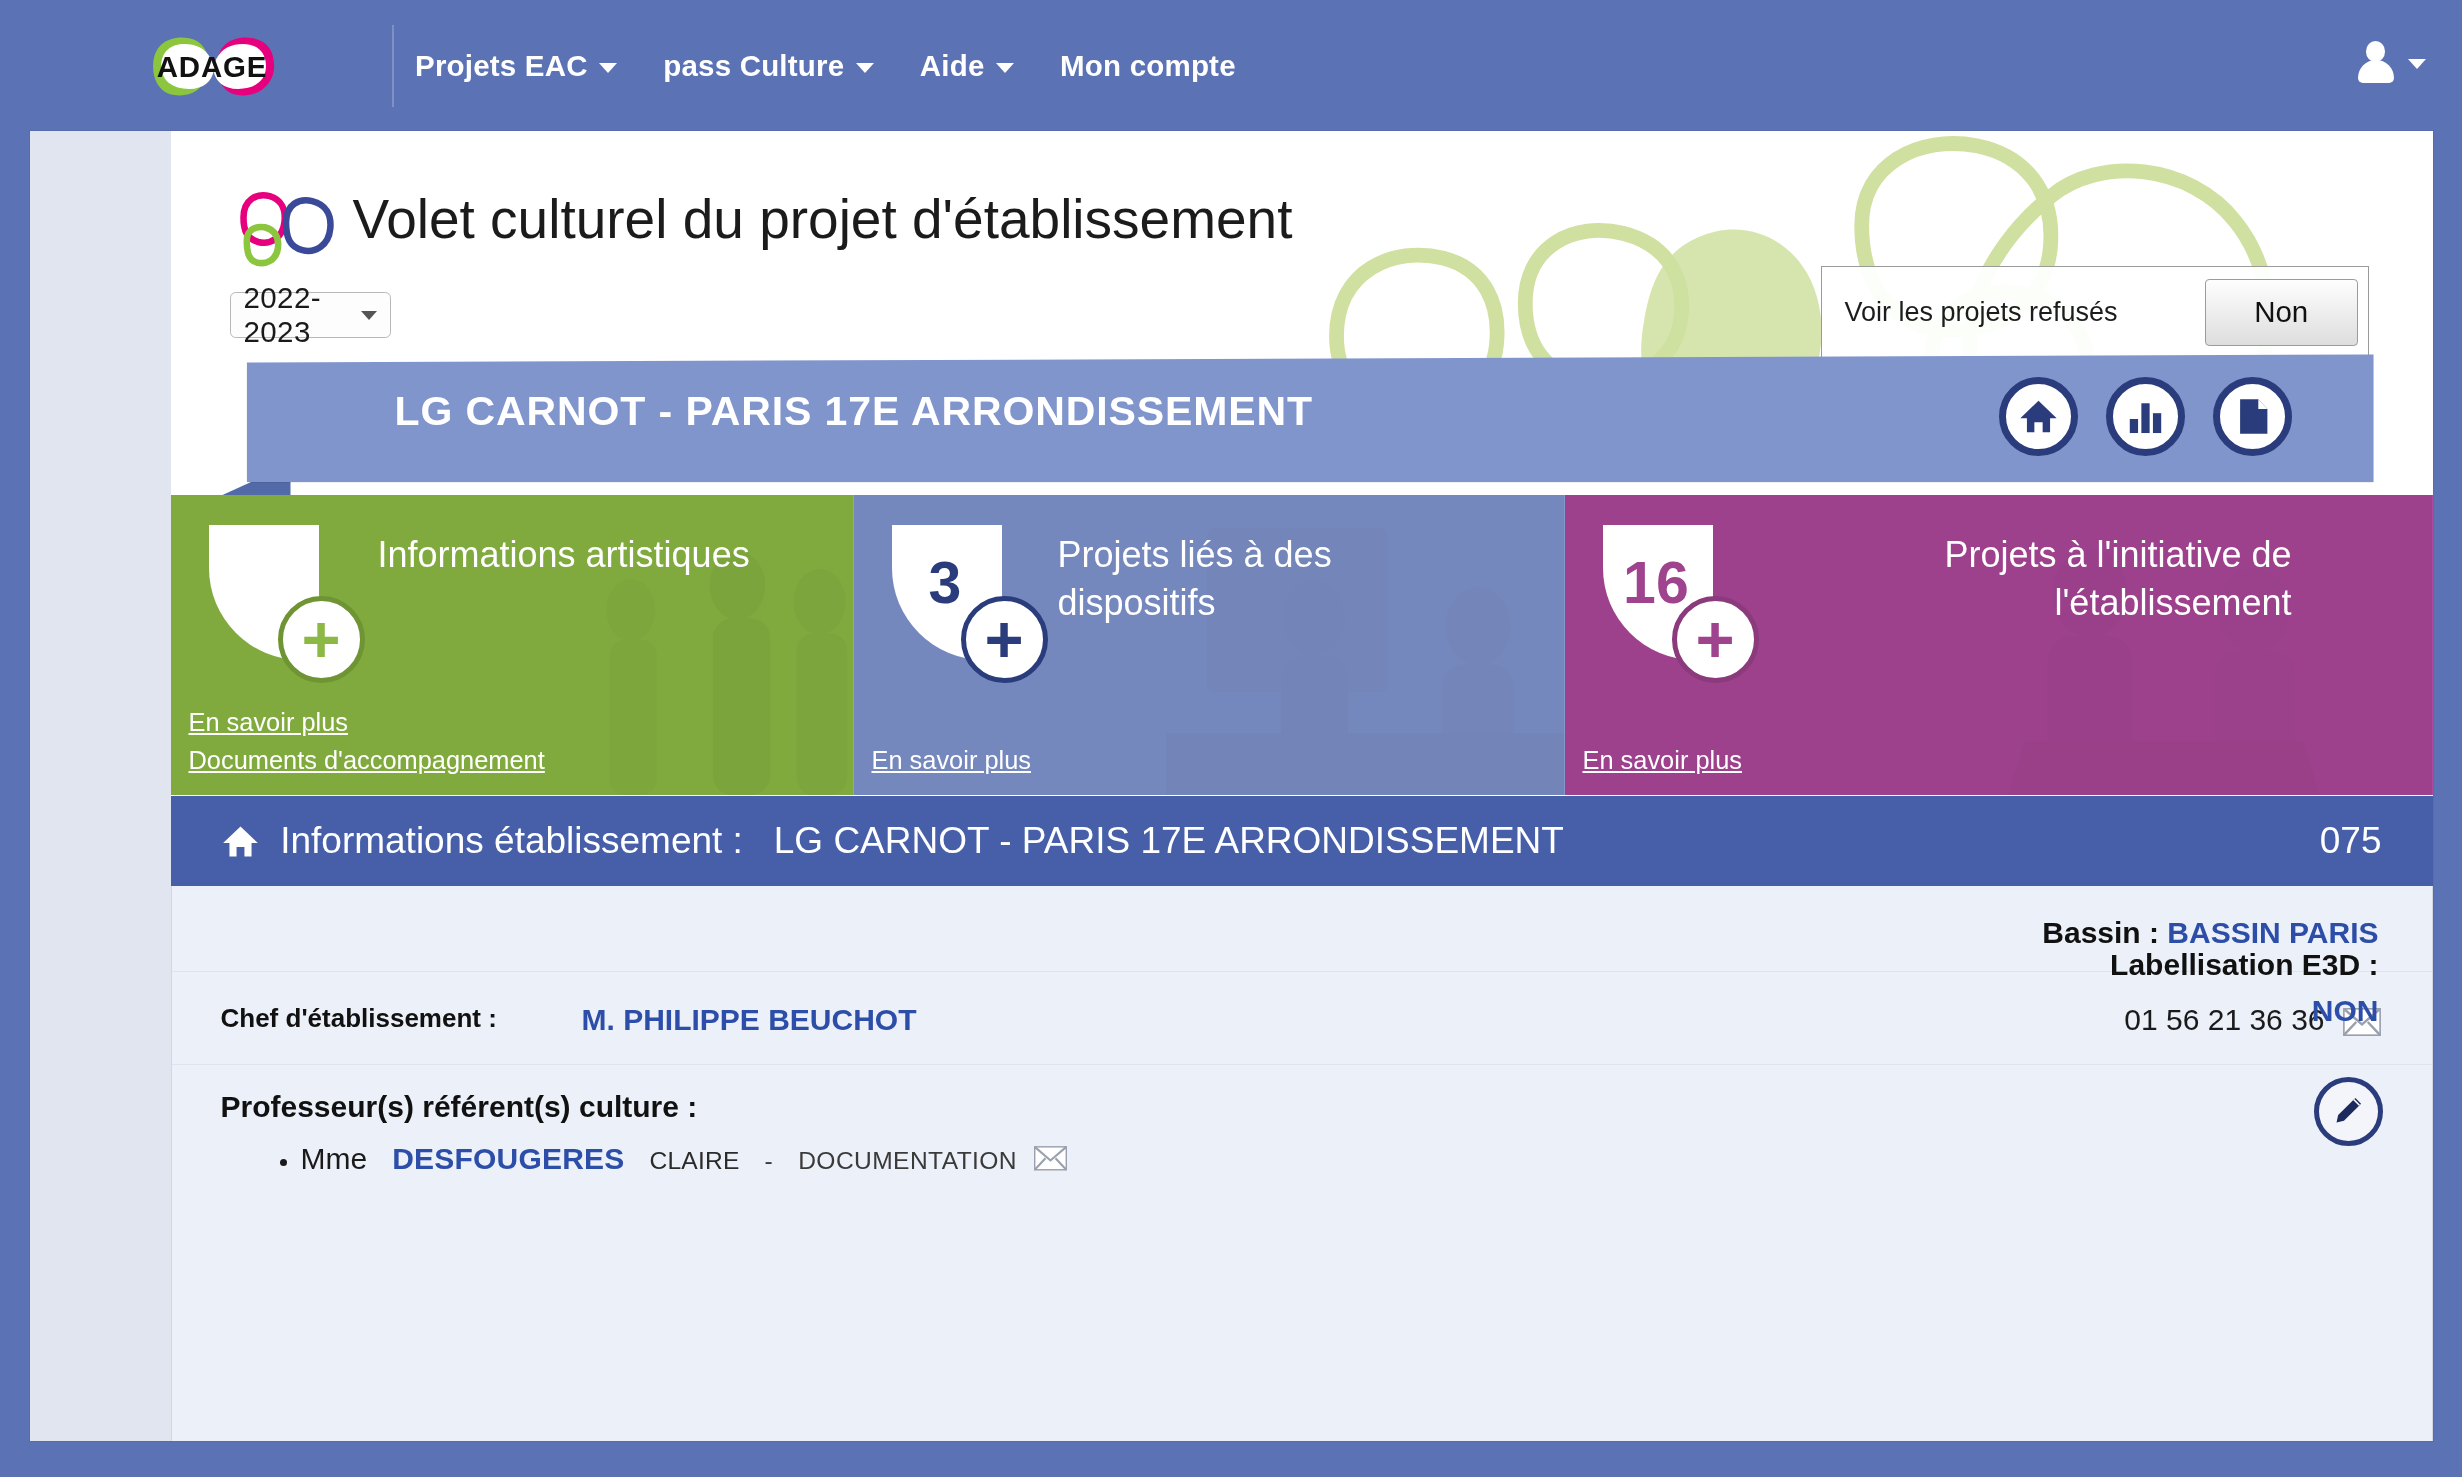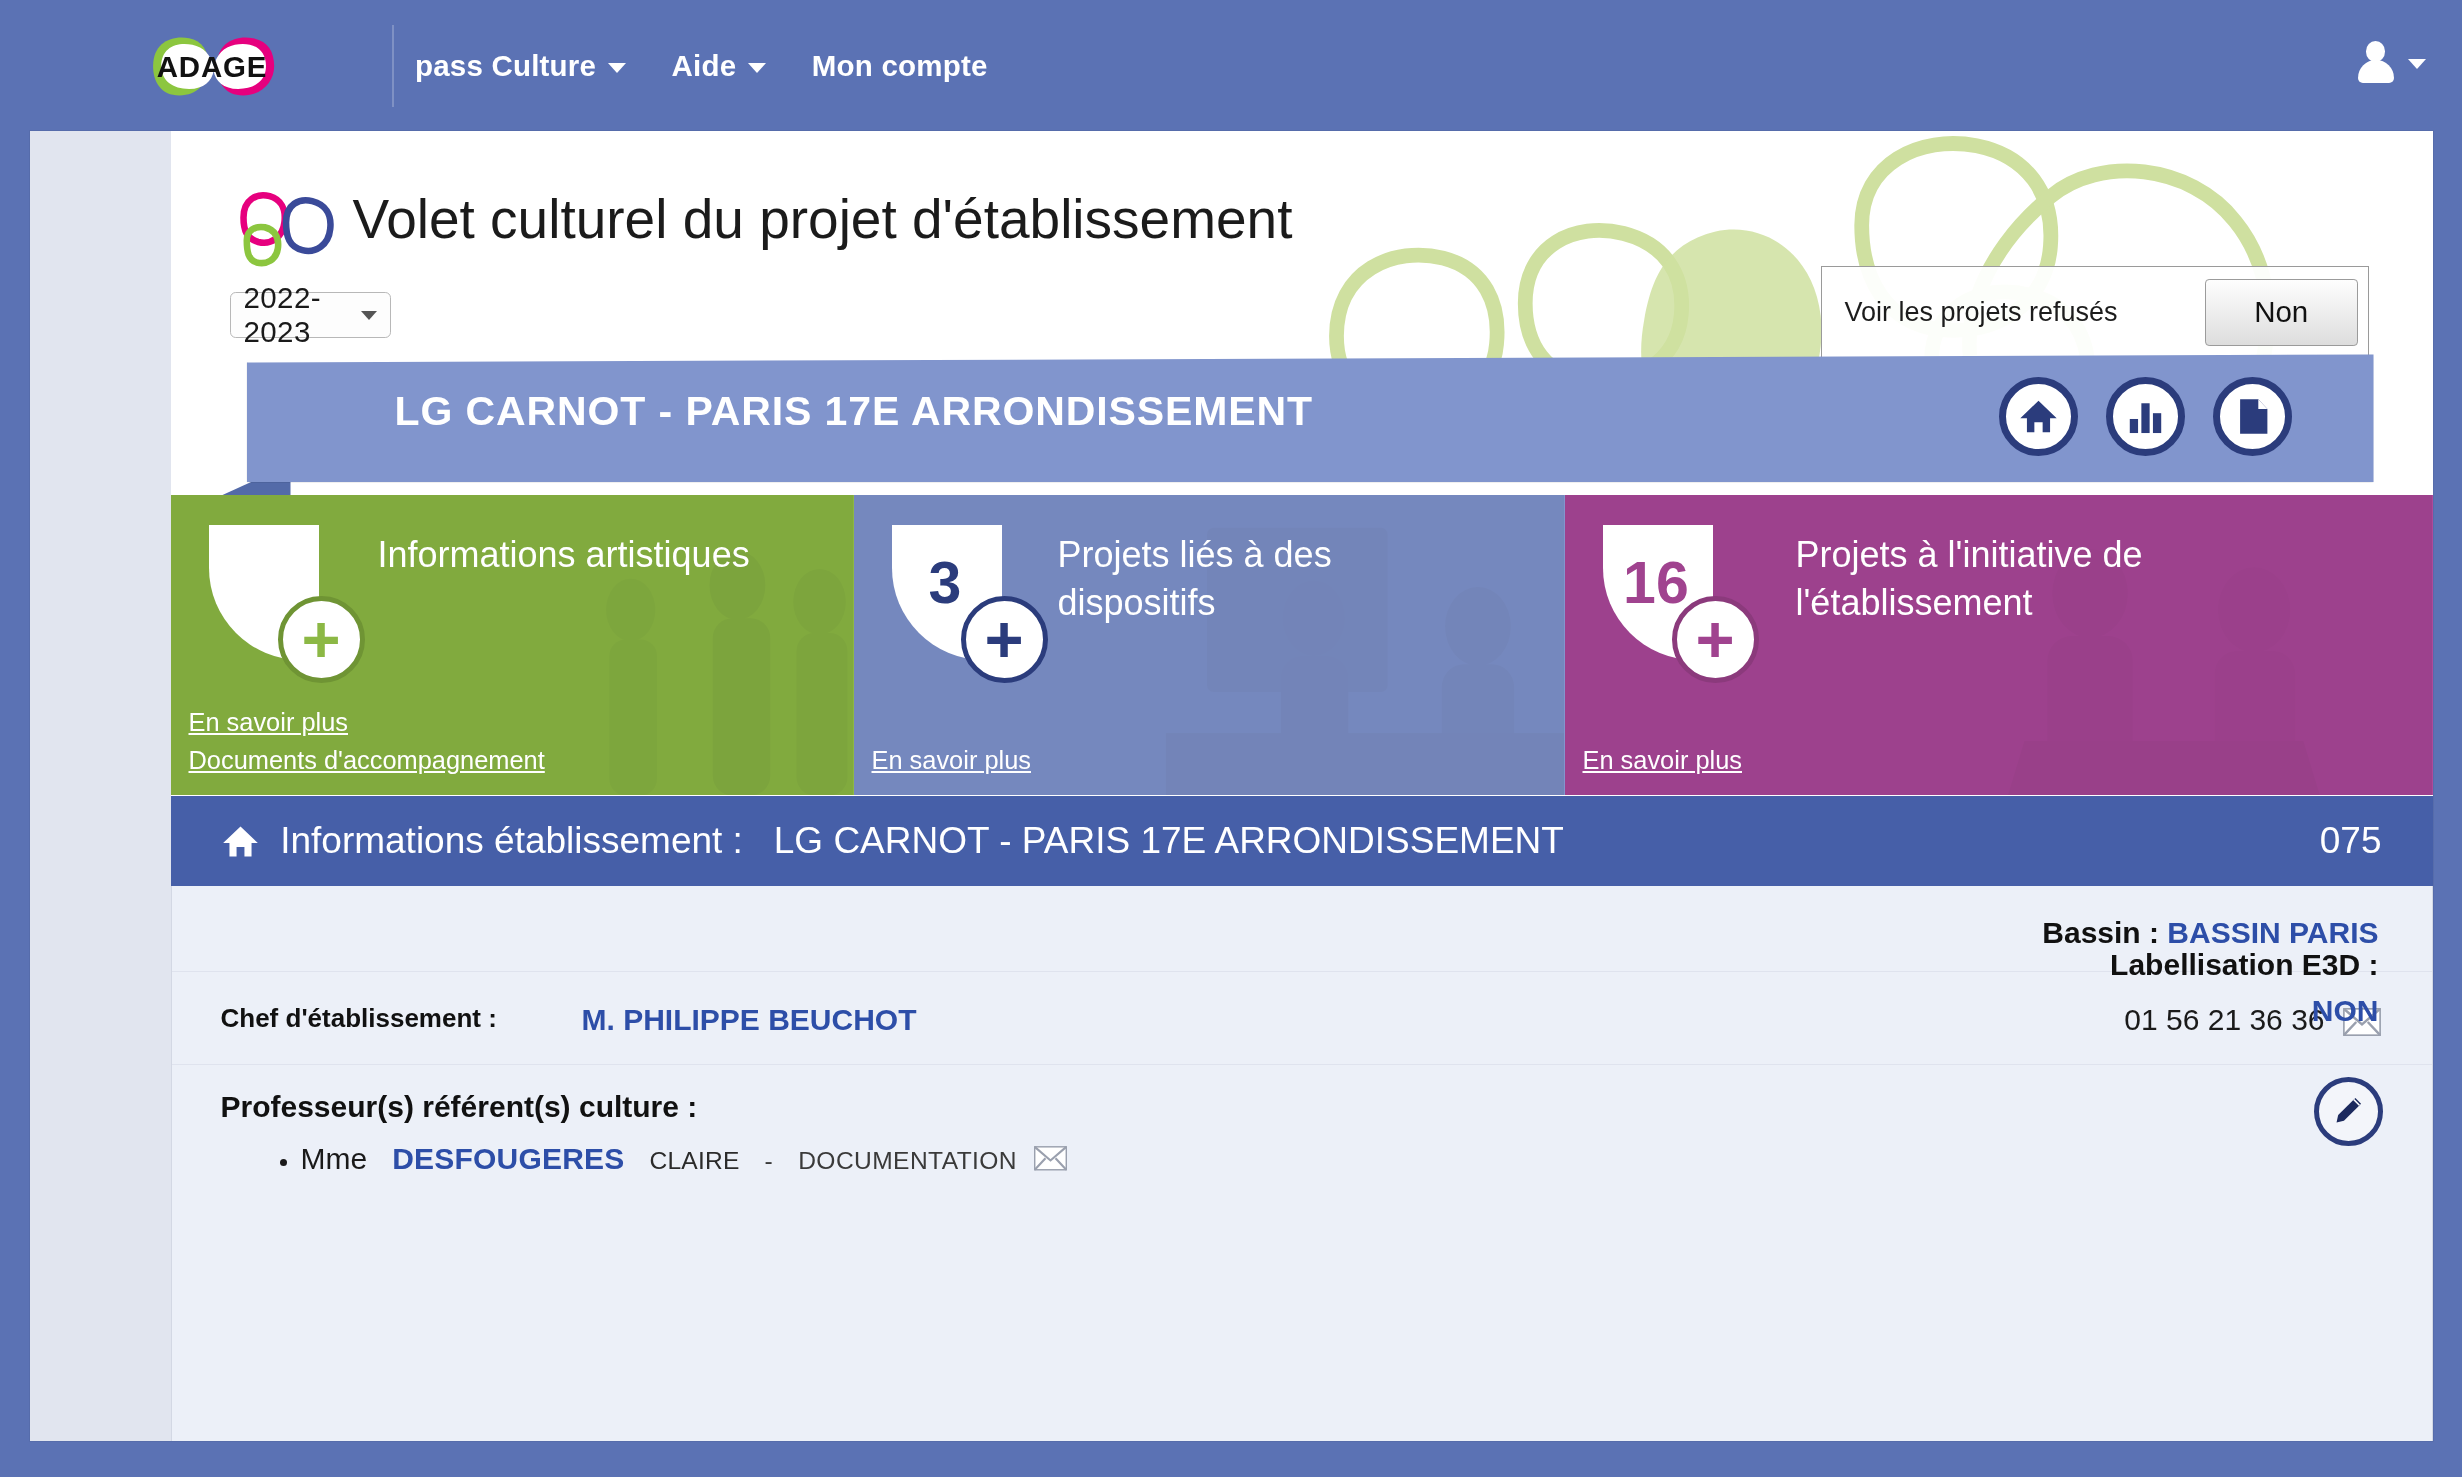--- a/index.html
+++ b/index.html
@@ -172,21 +172,21 @@
   }
   .card.green .badge-plus{color:#8cb845;border-color:#6f9434;}
   .card.blue .badge-plus{color:#2b3c7c;border-color:#2b3c7c;}
   .card.pink .badge-plus{color:#a0438f;border-color:#8b3a7c;}
   .card-title{
     position:absolute;top:36px;
     color:#ffffff;font-size:36px;line-height:1.33;font-weight:normal;
   }
   .card.green .card-title{left:207px;width:386px;}
   .card.blue .card-title{left:204px;width:410px;}
-  .card.pink .card-title{left:231px;width:509px;}
+  .card.pink .card-title{left:218px;width:509px;text-align:right;}
   .card-links{
     position:absolute;left:18px;bottom:19.7px;
     display:flex;flex-direction:column;gap:9.8px;
   }
   .card-link{
     color:#ffffff;font-size:25.4px;text-decoration:underline;cursor:pointer;
     white-space:nowrap;font-weight:500;
   }
 
   
@@ -267,20 +267,24 @@
           <path d="M18 44 C18 16, 40 6, 62 10 C78 13, 86 26, 86 44 C86 64, 72 80, 50 80 C28 80, 18 64, 18 44 Z" fill="#8cc63f"></path>
           <path d="M96 44 C96 16, 118 6, 140 10 C158 13, 166 26, 166 44 C166 64, 150 80, 128 80 C106 80, 96 64, 96 44 Z" fill="#e6007e"></path>
           <path d="M28 44 C28 22, 46 14, 66 18 C80 21, 88 30, 92 44 C96 30, 104 21, 118 18 C138 14, 156 22, 156 44 C156 62, 142 72, 122 72 C104 72, 94 62, 92 50 C90 62, 80 72, 62 72 C42 72, 28 62, 28 44 Z" fill="#ffffff"></path>
           <text x="90" y="57" font-family="Liberation Sans, sans-serif" font-size="36" font-weight="bold" fill="#111" text-anchor="middle" letter-spacing="1">ADAGE</text>
         </svg>
       </div>
 
       <div class="nav-separator"></div>
 
       <div class="nav-items">
+        <div class="nav-item">
+          <span>Projets EAC</span>
+          <span class="caret"></span>
+        </div>
         <div class="nav-item">
           <span>pass Culture</span>
           <span class="caret"></span>
         </div>
         <div class="nav-item">
           <span>Aide</span>
           <span class="caret"></span>
         </div>
         <div class="nav-item">
           <span>Mon compte</span>

